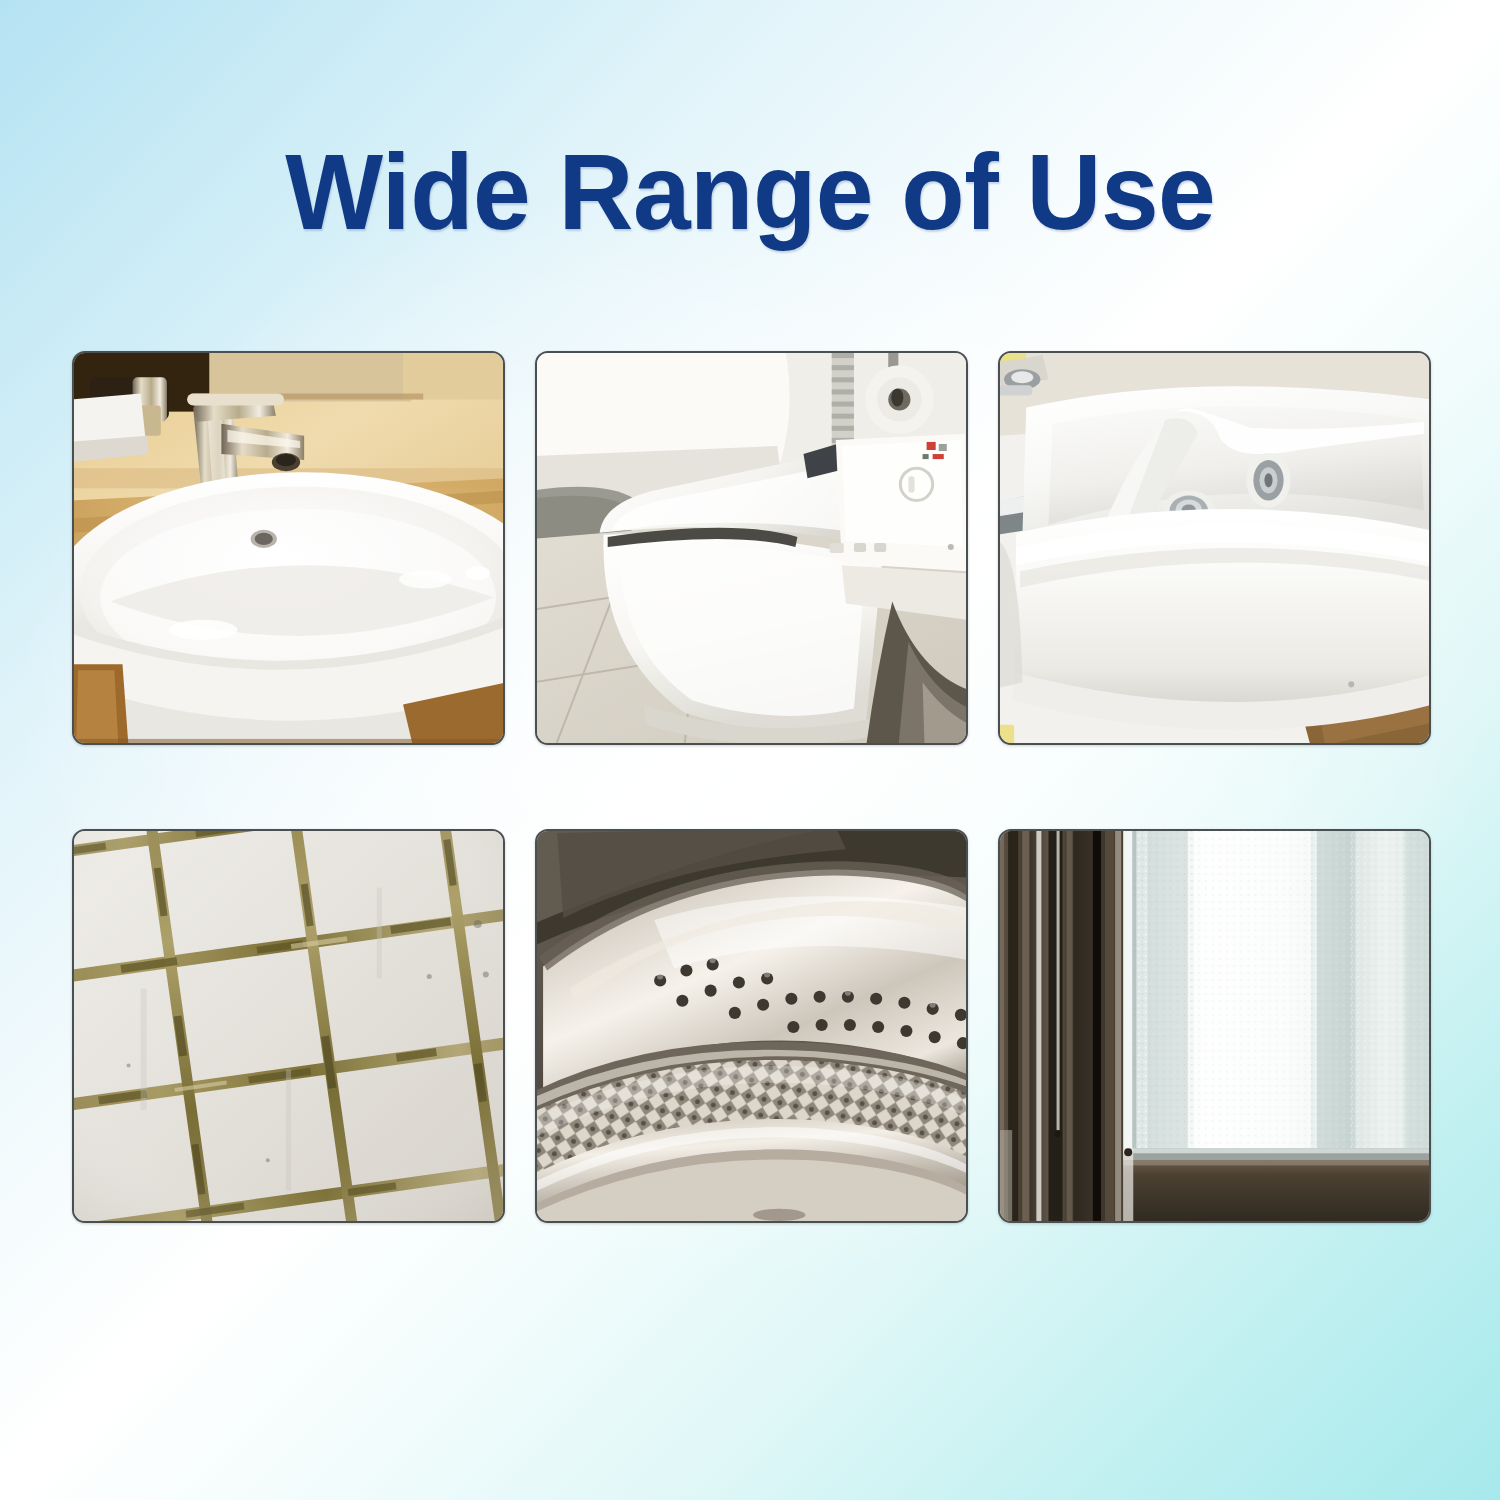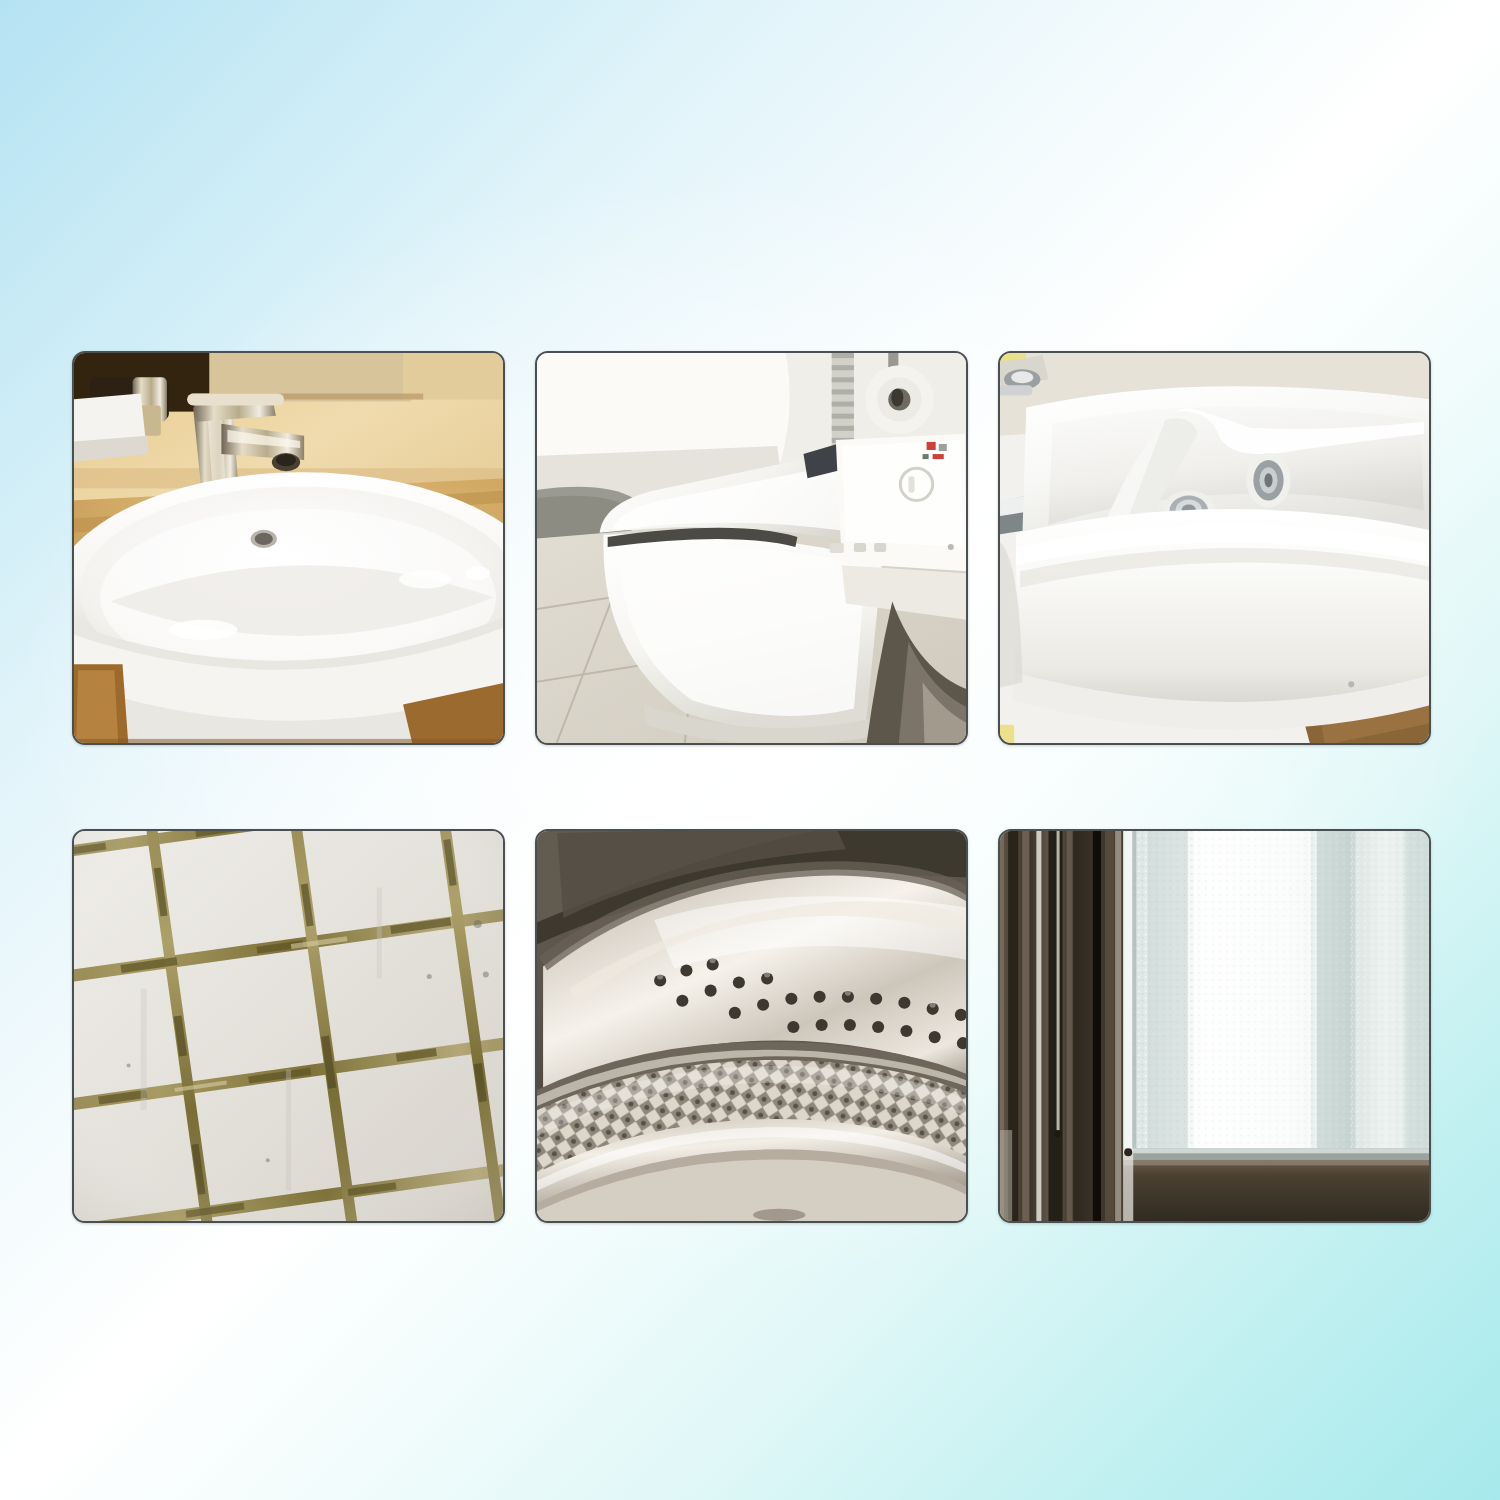--- a/index.html
+++ b/index.html
@@ -97,20 +97,23 @@
     position: absolute;
     left: -4px; top: -4px; right: -4px; bottom: -4px;
     filter: blur(0.7px);
   }
 </style>
 </head>
 <body>
 
 <div id="page">
 
+  <div id="title-wrap">
+    <div id="page-title">Wide Range of Use</div>
+  </div>
 
   <div id="grid">
 
     <div class="tile">
       <div class="blurwrap">
       <svg class="ph" viewBox="0 0 433 394" preserveAspectRatio="none">
         <defs>
           <linearGradient id="s1wall" x1="0" y1="0" x2="1" y2="1">
             <stop offset="0%" stop-color="#e8cb8d"></stop>
             <stop offset="45%" stop-color="#f0dbae"></stop>

